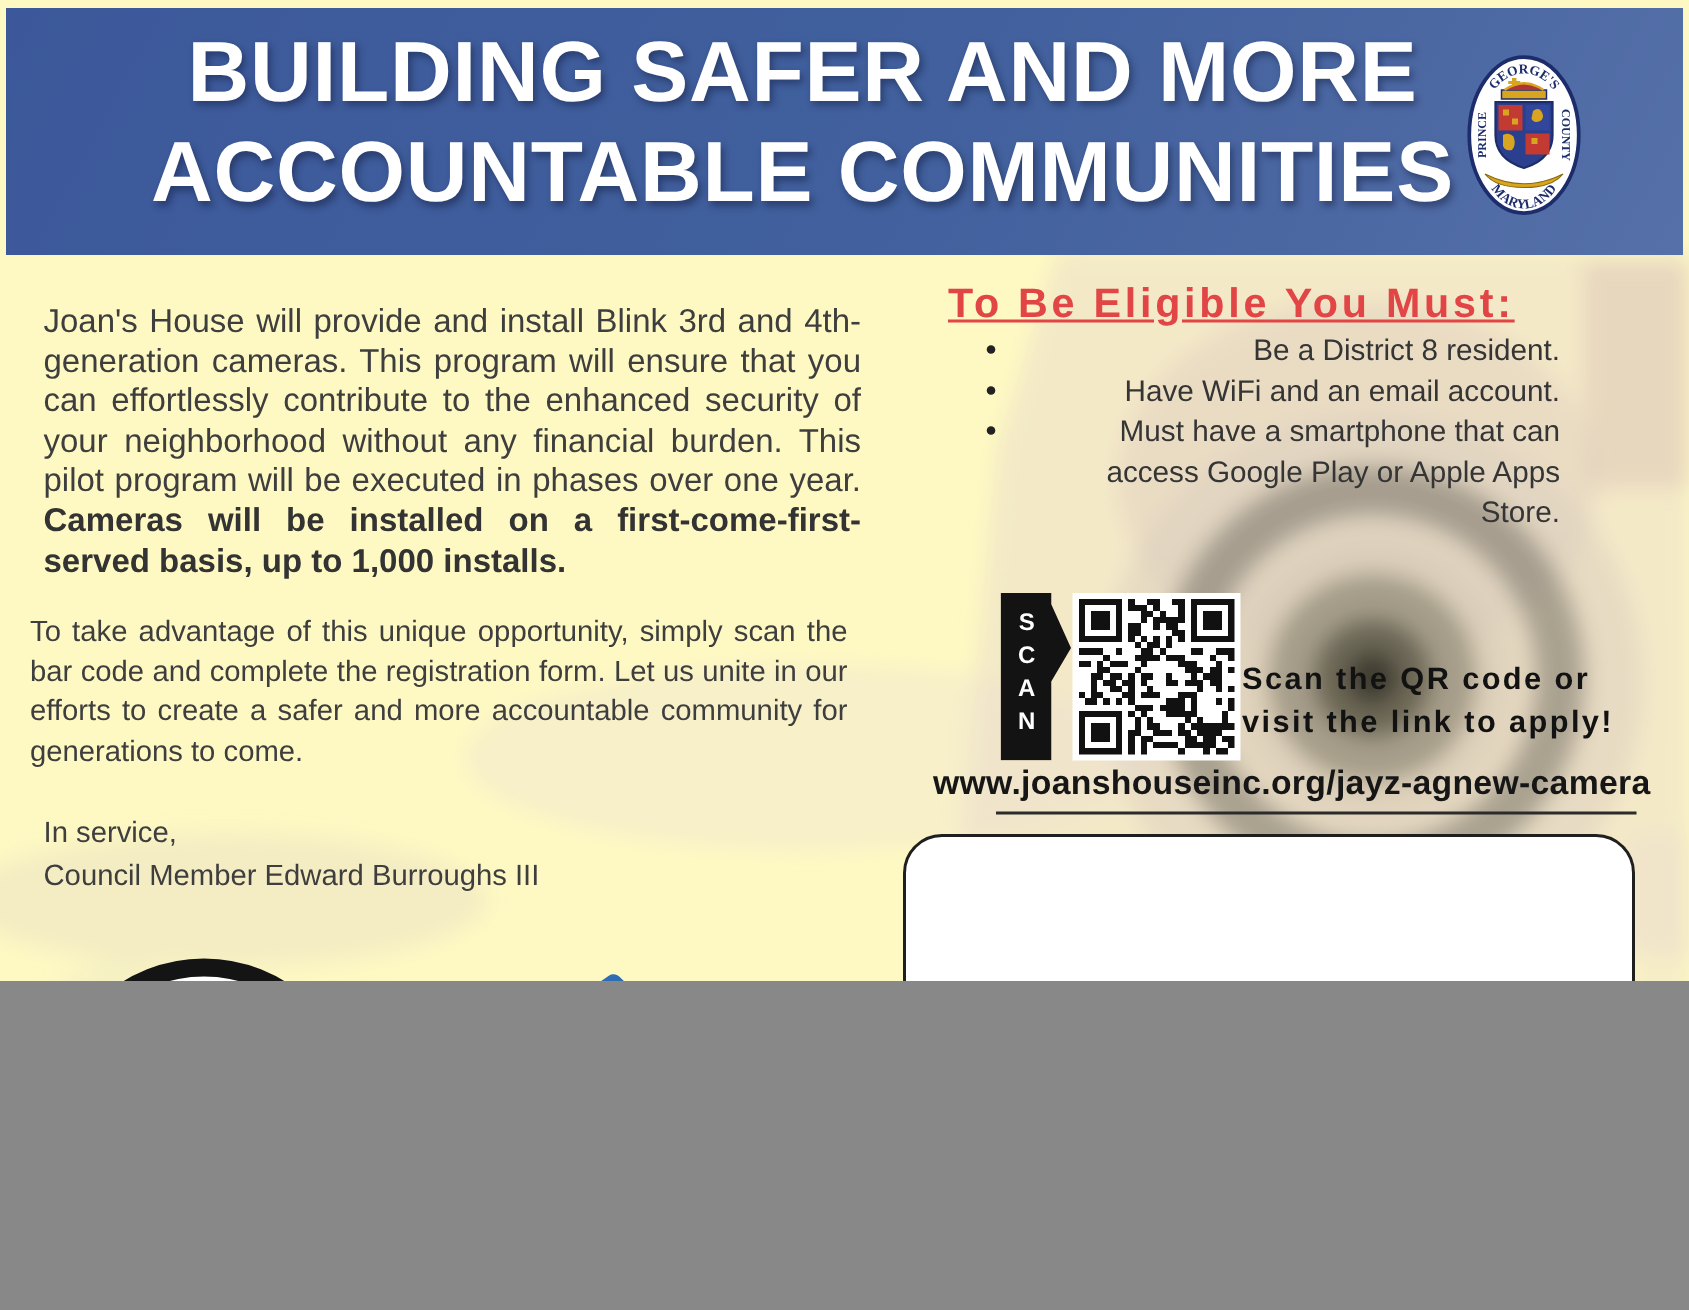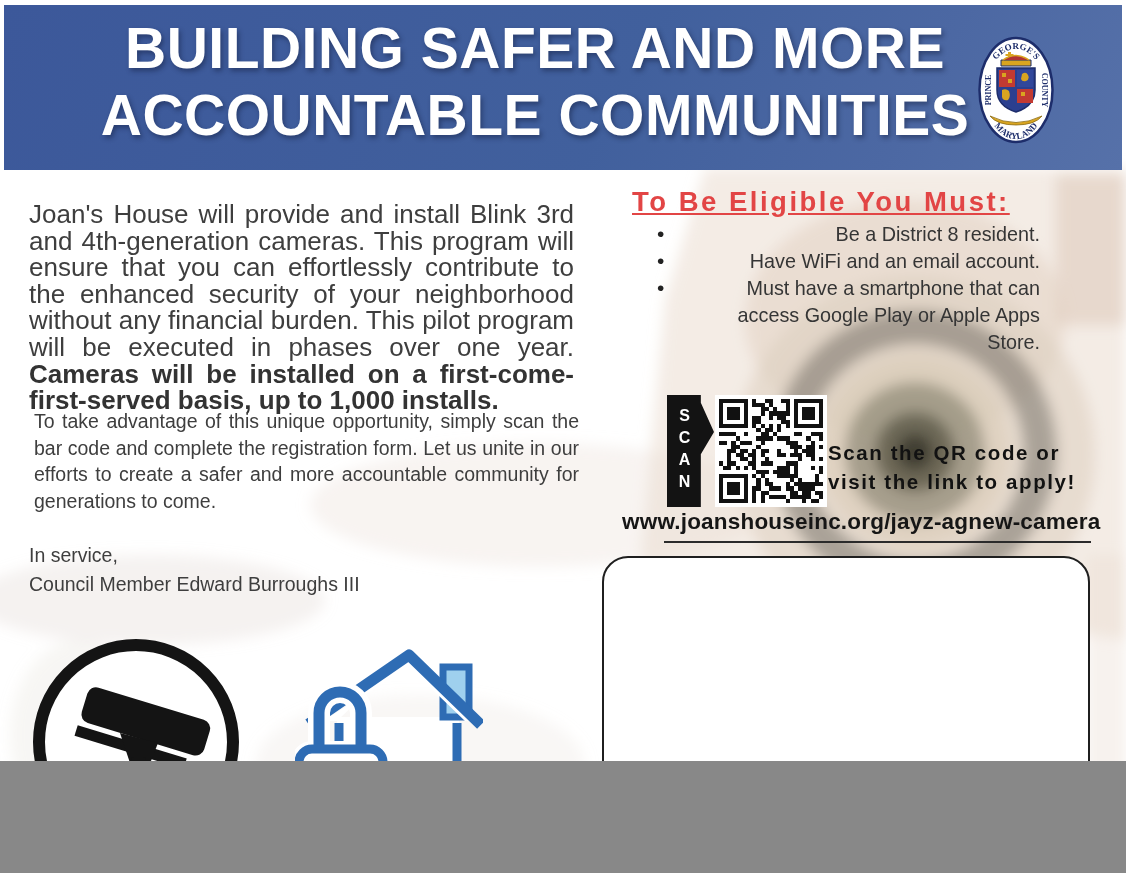--- a/index.html
+++ b/index.html
@@ -6,42 +6,42 @@
     --accent:#e24545;
     --banner:#41609d;
     --icon-blue:#2e6cb4;
     --icon-blue-light:#9fd0ee;
     --navy:#1d2d6b;
     --text:#3e3e3e;
   }
   *{margin:0;padding:0;box-sizing:border-box;}
   body{background:#888;}
   .page{
-    position:relative;width:1126px;height:761px;background:#ffffff;overflow:hidden;
+    position:relative;width:1126px;height:654px;background:#fef9c3;overflow:hidden;
     font-family:"Liberation Sans","DejaVu Sans",sans-serif;color:var(--text);
   }
   .bg{position:absolute;left:0;top:0;z-index:0;}
 
   
   .banner{
     position:absolute;left:4px;top:5px;width:1118px;height:165px;z-index:2;
     background:linear-gradient(118deg,#3c589a 0%,var(--banner) 55%,#4c68a3 80%,#5671a9 100%);
   }
   .banner-text{
     position:absolute;left:0;top:10px;width:1062px;text-align:center;
     color:#fff;font-weight:bold;font-size:57px;line-height:67px;letter-spacing:0.5px;
     text-shadow:2px 3px 5px rgba(15,25,55,.45);
   }
   .seal{position:absolute;left:973px;top:31px;width:78px;height:108px;}
 
   
-  .intro{position:absolute;left:29px;top:201px;width:545px;font-size:26px;
+  .intro{position:absolute;left:29px;top:201px;width:545px;font-size:22px;
     line-height:26.6px;text-align:justify;z-index:1;}
   .intro strong{color:#333;}
-  .cta{position:absolute;left:34px;top:408px;width:545px;font-size:19.5px;
+  .cta{position:absolute;left:20px;top:408px;width:545px;font-size:19.5px;
     line-height:26.6px;text-align:justify;z-index:1;}
   .signoff{position:absolute;left:29px;top:541px;font-size:19.5px;line-height:28.5px;z-index:1;}
 
   
   .elig-heading{
     position:absolute;left:632px;top:186px;z-index:1;
     color:var(--accent);font-size:27.5px;font-weight:bold;letter-spacing:2.5px;text-decoration:underline;
   }
   .elig-list{position:absolute;left:648px;top:221px;width:392px;z-index:1;
     list-style:none;font-size:19.8px;line-height:27px;color:#353535;text-align:right;}

